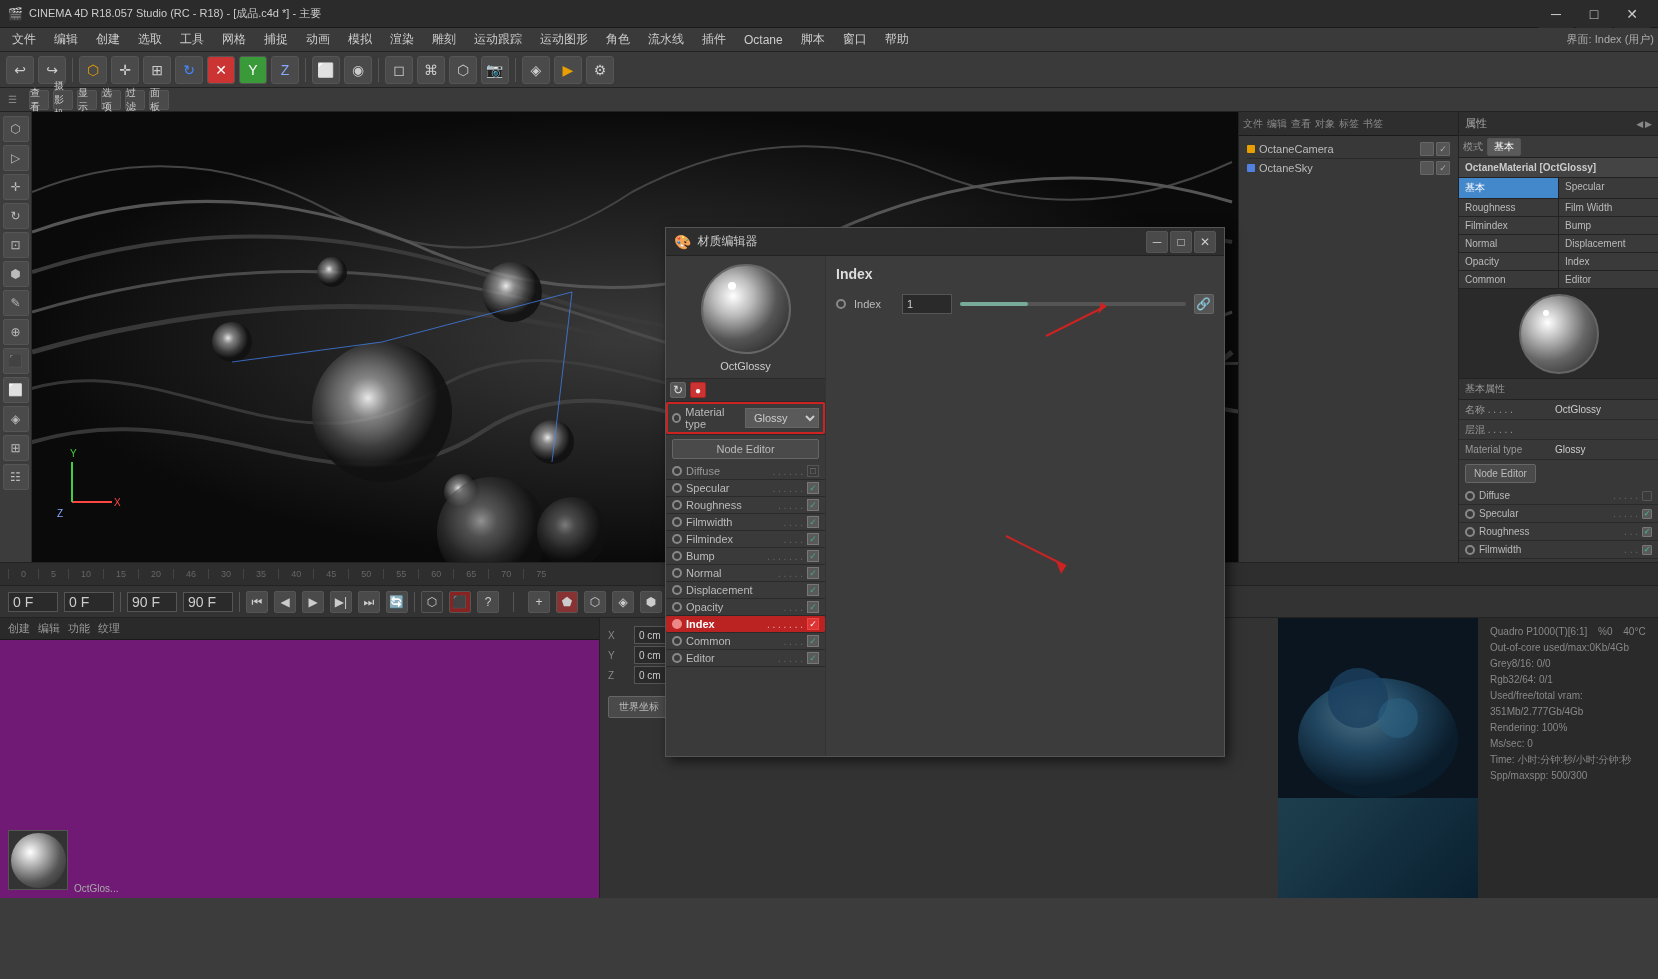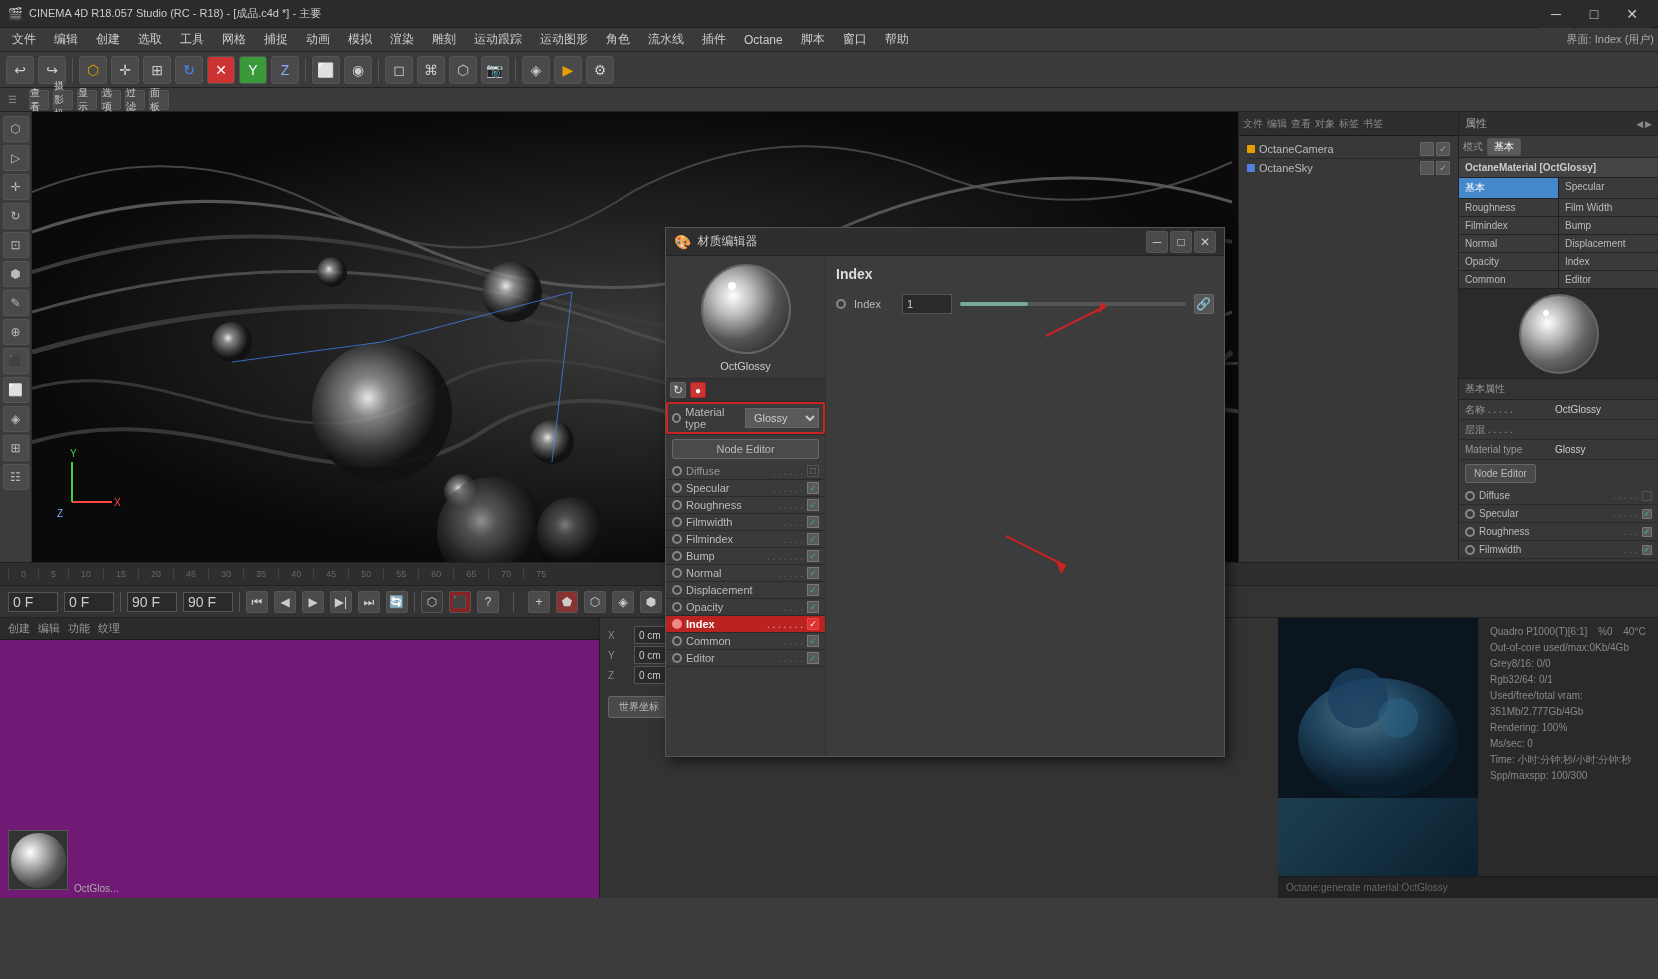--- a/index.html
+++ b/index.html
@@ -758,20 +758,17 @@
           <span style="margin-left:8px;">%0</span>
           <span style="margin-left:8px;">40°C</span>
         </div>
         <div>Out-of-core used/max:0Kb/4Gb</div>
         <div>Grey8/16: 0/0</div>
         <div>Rgb32/64: 0/1</div>
         <div>Used/free/total vram: 351Mb/2.777Gb/4Gb</div>
         <div>Rendering: 100%</div>
         <div>Ms/sec: 0</div>
         <div>Time: 小时:分钟:秒/小时:分钟:秒</div>
-        <div>Spp/maxspp: 100/300</div>
-      </div>
-    </div>
-    <div class="status-bar-bottom">
-      <span>Octane:generate material:OctGlossy</span>
+        <div>Spp/maxspp: 500/300</div>
+      </div>
     </div>
   </div>
 </div>
 
 </body></html>

